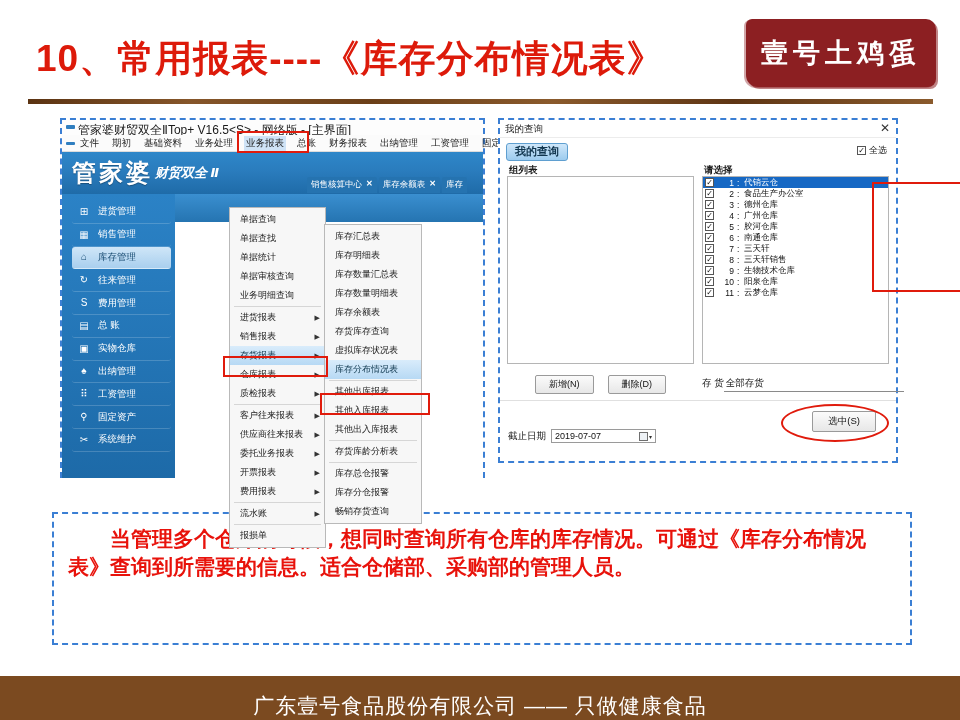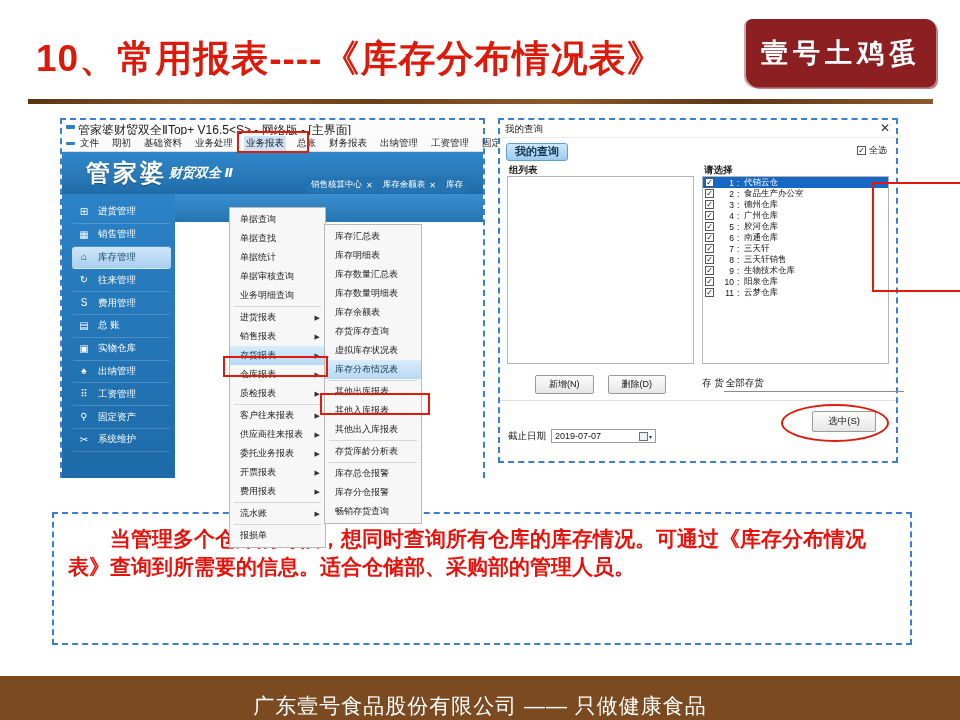--- a/index.html
+++ b/index.html
@@ -56,37 +56,37 @@
   #erp-menubar .winicon {
     position:absolute; left:4px; top:7px; width:9px; height:3px;
     background:#2f7ec0; border-radius:1px;
   }
   #erp-menubar .mi { padding:1px 2px; }
   #erp-menubar .mi.active { background:#cfe3f6; }
 
   #erp-banner {
     position:relative; height:42px;
     background:linear-gradient(180deg,#2e87c9 0%,#2a7cbd 45%,#1f6ba8 100%);
-    display:flex; align-items:center; padding-left:24px; overflow:hidden;
+    display:flex; align-items:center; padding-left:10px; overflow:hidden;
   }
   #erp-banner .brand {
     color:#fff; font-size:24px; font-weight:bold; letter-spacing:3px;
     text-shadow:0 1px 1px rgba(0,0,0,.3);
   }
   #erp-banner .brand-sub {
     color:#fff; font-size:13px; font-weight:bold; font-style:italic; margin-left:2px;
   }
   #erp-tabbar {
     position:absolute; left:245px; top:0; right:0; height:42px;
     display:flex; align-items:flex-end; gap:2px; padding-bottom:1px;
   }
   #erp-tabbar .tab {
     background:#2573b0; color:#ffffff; font-size:8.5px;
     padding:2px 4px; border-radius:2px 2px 0 0;
-    display:flex; align-items:center; gap:4px; white-space:nowrap;
+    display:flex; gap:4px; white-space:nowrap;font-family:Liberation Serif, serif;
   }
   #erp-tabbar .tab .x { font-size:8px; font-weight:bold; }
 
   #erp-body { position:relative; height:284px; background:#ffffff; display:flex; }
 
   
   #erp-sidebar {
     width:113px; background:linear-gradient(180deg,#2b82c6 0%,#1d6aa8 100%);
     padding:7px 4px 4px 10px;
   }

